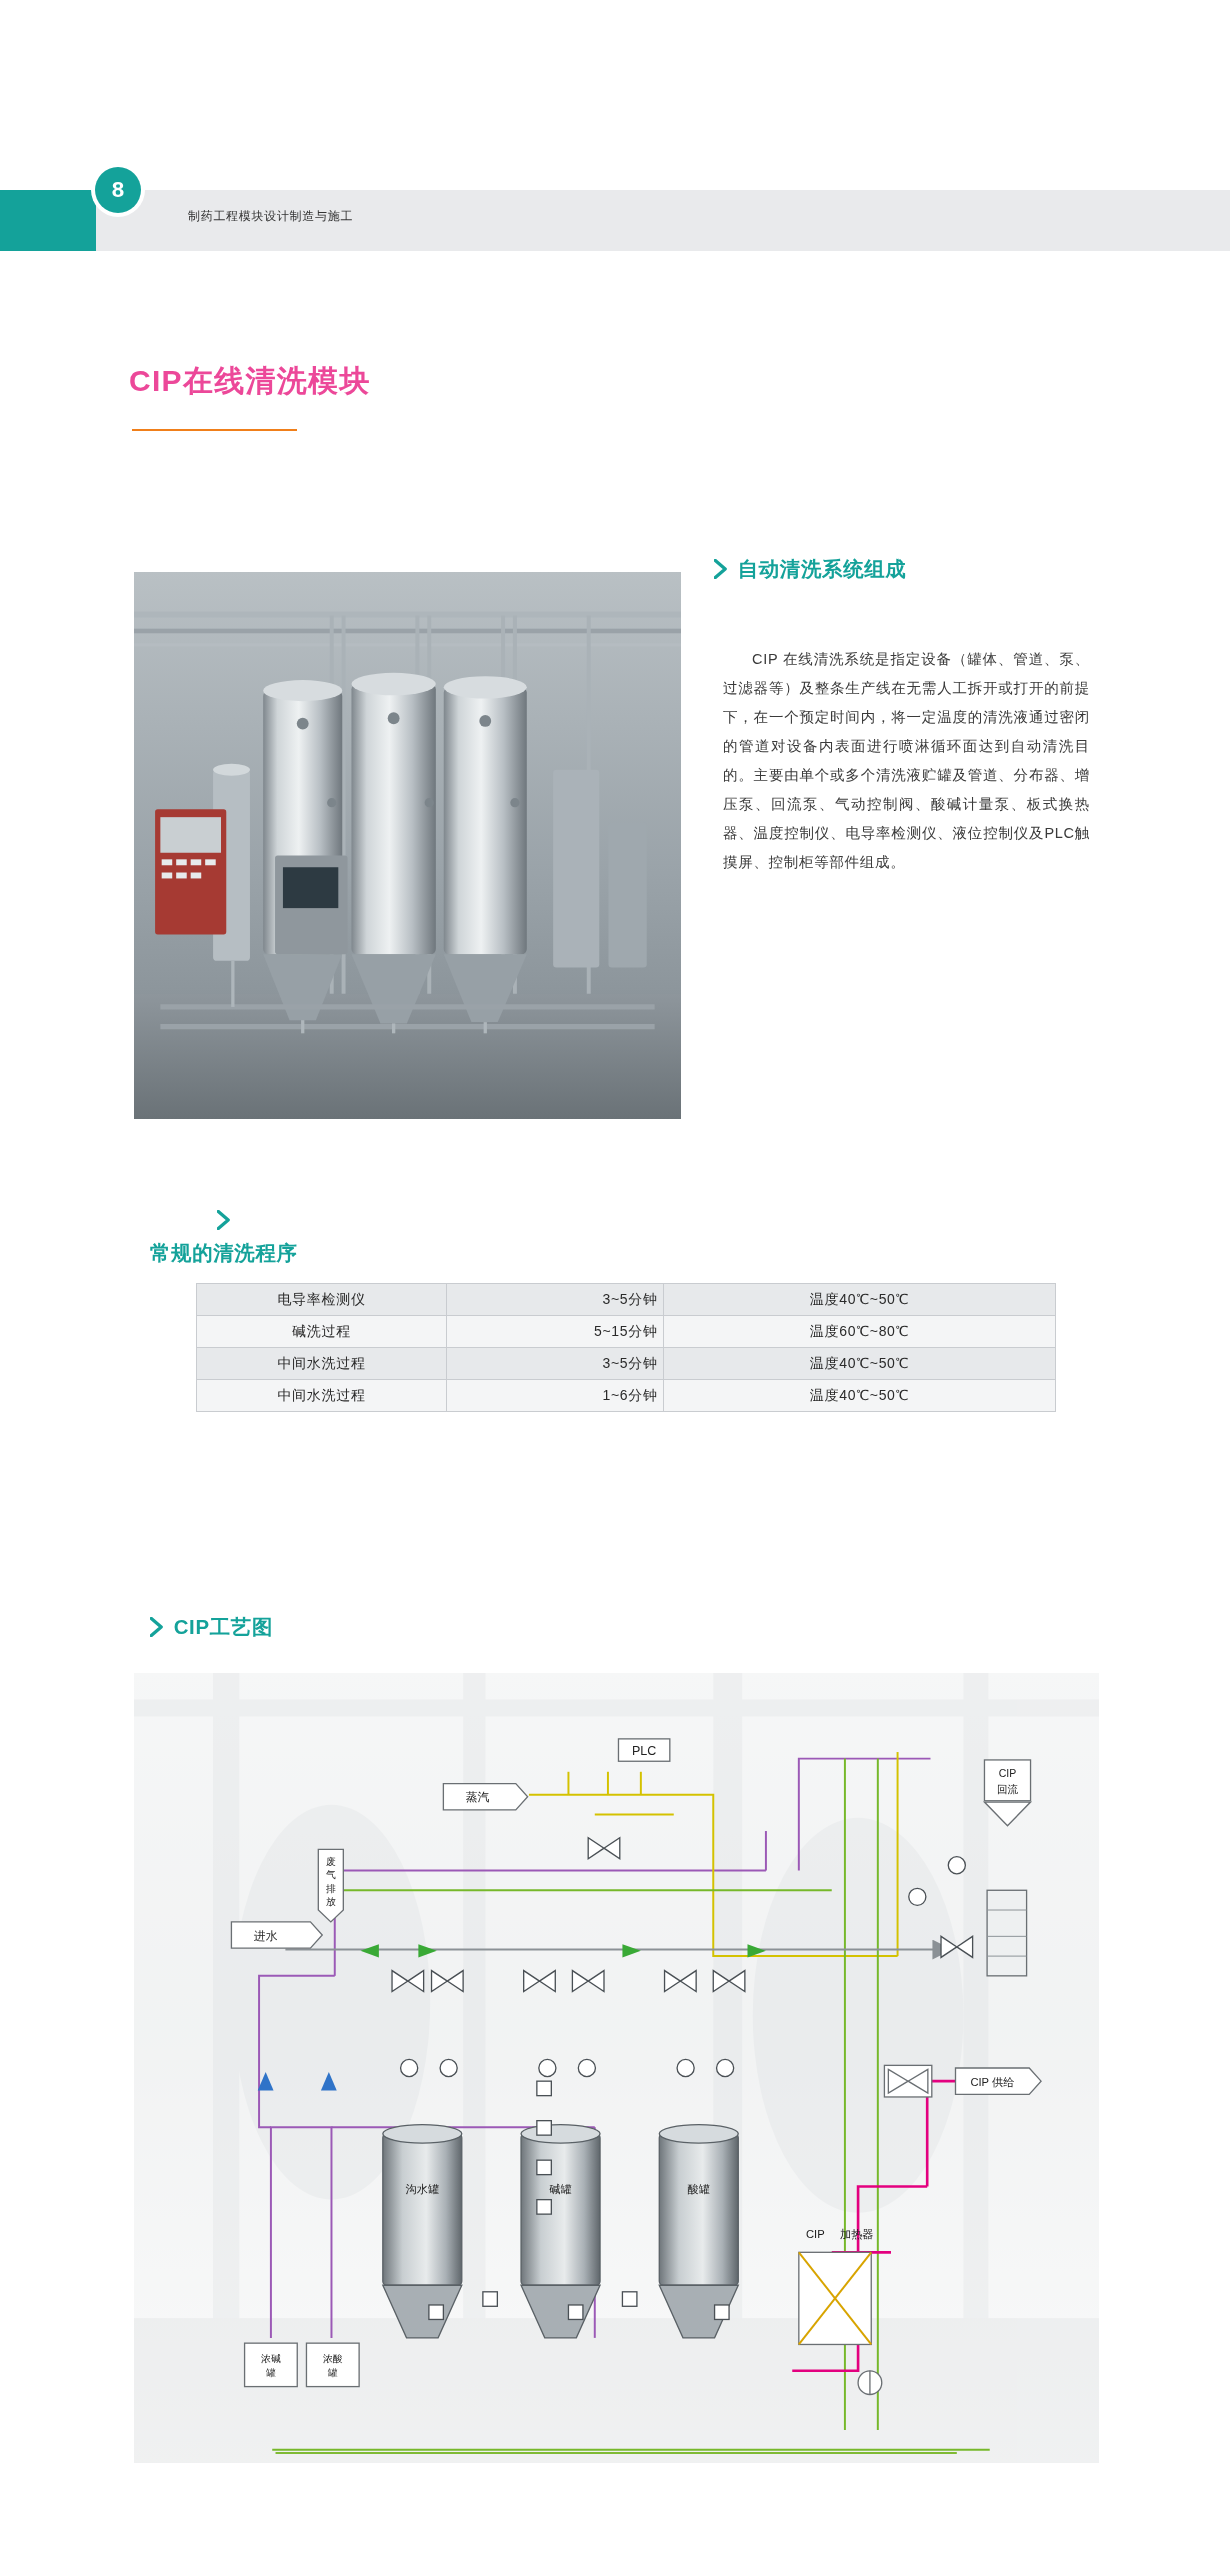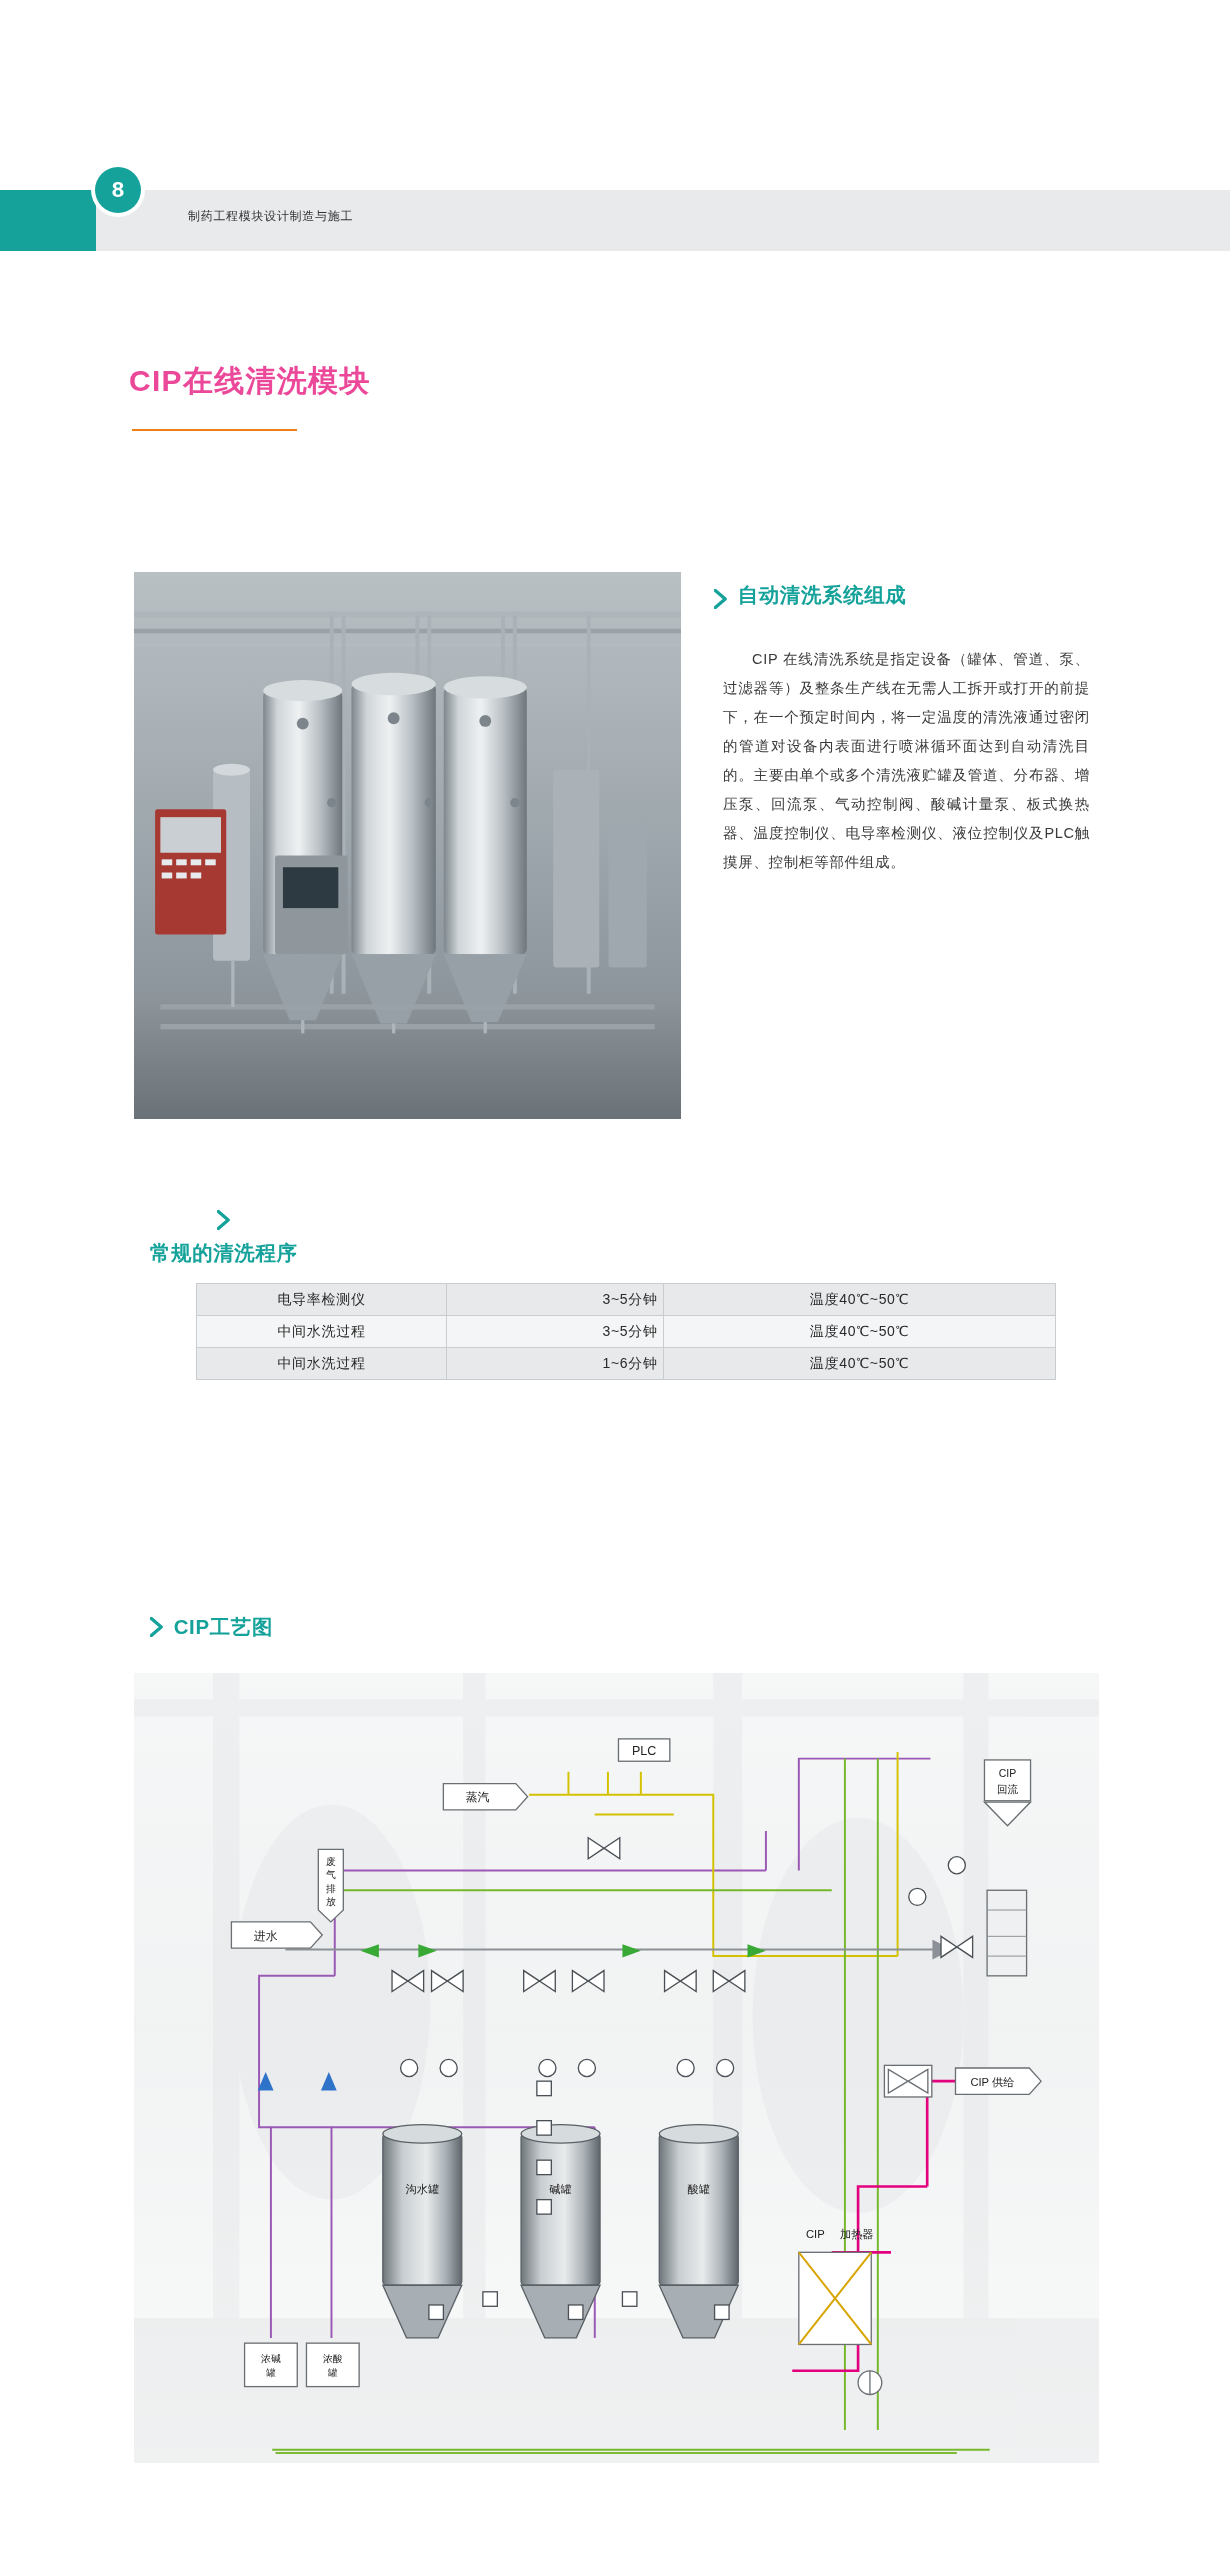--- a/index.html
+++ b/index.html
@@ -96,21 +96,21 @@
     flex: none;
   }
   .chev svg { display:block; }
   .sec-head .sec-label {
     font-size: 20.4px;
     font-weight: bold;
     color: #14a29a;
     letter-spacing: 0.7px;
   }
 
-  #sec-auto { left: 714px; top: 581px; align-items: flex-end; }
+  #sec-auto { left: 714px; top: 555px; }
   #sec-proc { left: 150px; top: 1210px; flex-direction: column; }
   #sec-flow { left: 150px; top: 1613px; }
 
   
   .para {
     position: absolute;
     left: 723px;
     top: 645px;
     width: 367px;
     font-size: 14.5px;
@@ -278,20 +278,25 @@
   </span>
   <span class="sec-label">常规的清洗程序</span>
 </div>
 
 <table class="proc-table">
   <tbody>
     <tr>
       <td class="c0">电导率检测仪</td>
       <td class="c1">3~5分钟</td>
       <td class="c2">温度40℃~50℃</td>
+    </tr>
+    <tr>
+      <td class="c0">碱洗过程</td>
+      <td class="c1">5~15分钟</td>
+      <td class="c2">温度60℃~80℃</td>
     </tr>
     <tr>
       <td class="c0">中间水洗过程</td>
       <td class="c1">3~5分钟</td>
       <td class="c2">温度40℃~50℃</td>
     </tr>
     <tr>
       <td class="c0">中间水洗过程</td>
       <td class="c1">1~6分钟</td>
       <td class="c2">温度40℃~50℃</td>

